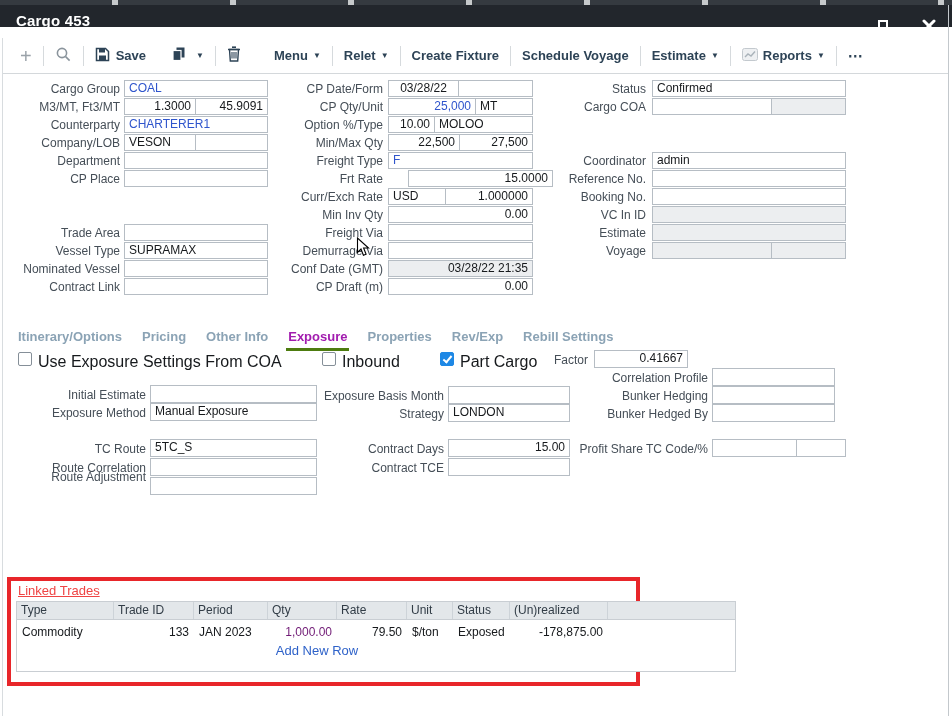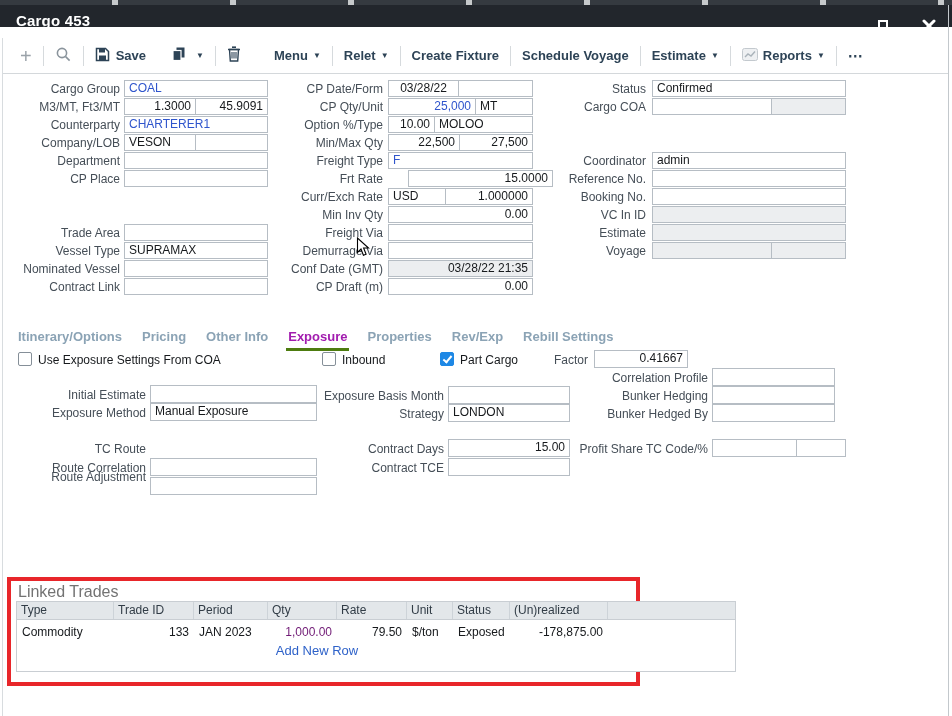--- a/index.html
+++ b/index.html
@@ -27,23 +27,23 @@
   .fld.blue{color:#2f55cc;}
   .fld.r{text-align:right;}
   .fld.c{text-align:center;}
   .tabs{position:absolute;left:16px;top:328px;display:flex;gap:16px;font-size:13px;font-weight:bold;color:#8ba3b5;}
   .tab{padding:1px 2px 4px;}
   .tab.active{color:#a21caf;border-bottom:3px solid #4d7c0f;}
   .cb{position:absolute;width:14px;height:14px;border:1px solid #858f98;background:#fff;border-radius:2px;box-sizing:border-box;}
   .cb.checked{background:#1e88e5;border-color:#1e88e5;}
   .cb.checked::after{content:"";position:absolute;left:4px;top:1px;width:3px;height:7px;
     border:solid #fff;border-width:0 2px 2px 0;transform:rotate(40deg);}
-  .cblabel{position:absolute;font-size:12px;color:#16191c;white-space:nowrap;}
+  .cblabel{position:absolute;font-size:16px;color:#16191c;white-space:nowrap;}
   .redbox{position:absolute;left:7px;top:577px;width:633px;height:109px;border:4px solid #e8262a;box-sizing:border-box;}
-  .lt-title{position:absolute;left:18px;top:583px;font-size:16px;color:#737373;}
+  .lt-title{position:absolute;left:18px;top:583px;font-size:13px;color:#ef4444;text-decoration:underline;}
   .lt-table{position:absolute;left:16px;top:601px;width:720px;height:71px;border:1px solid #c9ced3;background:#fff;box-sizing:border-box;}
   .lt-head{display:flex;height:17px;background:#e3e7ea;border-bottom:1px solid #c9ced3;}
   .lt-hcell{box-sizing:border-box;border-right:1px solid #cdd3d8;font-size:12px;color:#313c46;padding:1px 0 0 4px;overflow:hidden;white-space:nowrap;}
   .lt-hfill{flex:1;border-right:none;}
   .lt-row{display:flex;height:16px;margin-top:5px;font-size:12px;color:#16191c;}
   .lt-cell{box-sizing:border-box;padding:0 5px;white-space:nowrap;overflow:hidden;}
   .lt-cell.r{text-align:right;}
   .lt-add{position:absolute;left:190px;top:41px;width:220px;text-align:center;font-size:13px;color:#2e62c9;}
   .edge-left{position:absolute;left:2px;top:38px;width:1px;height:678px;background:#d8dcdf;}
   .edge-right{position:absolute;left:948px;top:5px;width:1px;height:711px;background:#c3c8cc;}
@@ -278,20 +278,21 @@
   <div class="lbl" style="left:20px;top:406px;width:126px;">Exposure Method</div>
   <div class="fld" style="left:150px;top:403px;width:167px;height:18px;">Manual Exposure</div>
 
   <div class="lbl" style="left:300px;top:389px;width:144px;">Exposure Basis Month</div>
   <div class="fld" style="left:448px;top:386px;width:122px;height:18px;"></div>
 
   <div class="lbl" style="left:300px;top:407px;width:144px;">Strategy</div>
   <div class="fld" style="left:448px;top:404px;width:122px;height:18px;">LONDON</div>
 
   <div class="lbl" style="left:20px;top:442px;width:126px;">TC Route</div>
+  <div class="fld" style="left:150px;top:439px;width:167px;height:18px;">5TC_S</div>
 
   <div class="lbl" style="left:20px;top:461px;width:126px;">Route Correlation</div>
   <div class="fld" style="left:150px;top:458px;width:167px;height:18px;"></div>
 
   <div class="lbl" style="left:20px;top:470px;width:126px;">Route Adjustment</div>
   <div class="fld" style="left:150px;top:477px;width:167px;height:18px;"></div>
 
   <div class="lbl" style="left:300px;top:442px;width:144px;">Contract Days</div>
   <div class="fld r" style="left:448px;top:439px;width:122px;height:18px;">15.00</div>
 

